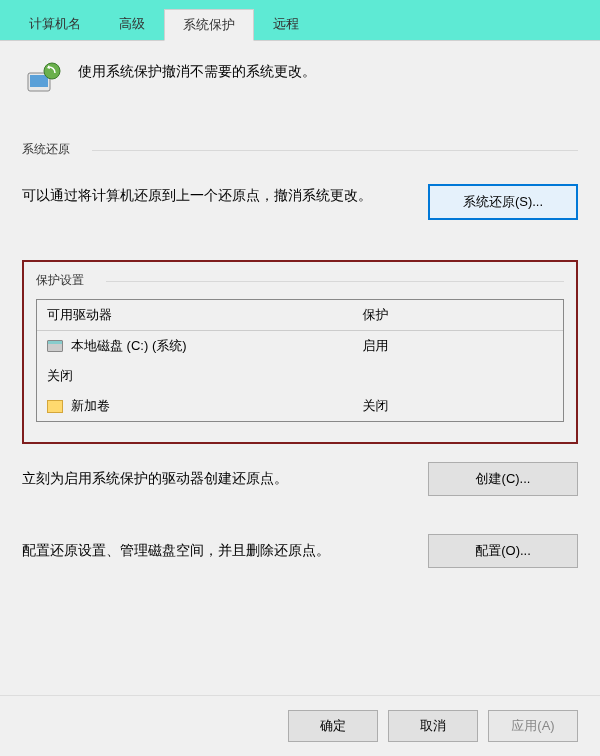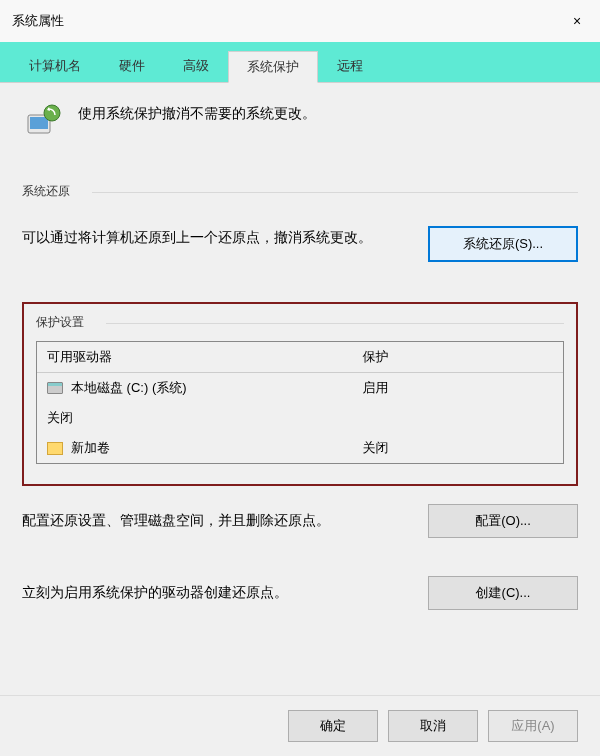--- a/index.html
+++ b/index.html
@@ -195,30 +195,23 @@
     }
     .bottom-buttons .btn {
       min-width: 90px;
       padding: 6px 10px;
     }
   </style>
 </head>
 <body>
 
 <div class="window">
-  <div class="titlebar">
-    <div class="titlebar-title">系统属性</div>
-    <div class="close-btn">
-      <span>×</span>
-    </div>
-  </div>
 
   <div class="tabs">
     <div class="tab">计算机名</div>
-    <div class="tab">硬件</div>
     <div class="tab">高级</div>
     <div class="tab active">系统保护</div>
     <div class="tab">远程</div>
   </div>
 
   <div class="content">
     <div class="intro">
       <div class="sp-icon">
         <svg width="42" height="42" viewBox="0 0 42 42">
           <rect x="6" y="14" width="22" height="18" rx="2" fill="#e8e8e8" stroke="#888"></rect>
@@ -260,27 +253,27 @@
               <span class="drive-icon folder"></span>
               <span>新加卷</span>
             </div>
             <div class="col col-status">关闭</div>
           </div>
         </div>
       </div>
     </div>
 
     <div class="action-row">
+      <div class="action-text">立刻为启用系统保护的驱动器创建还原点。</div>
+      <button class="btn">创建(C)...</button>
+    </div>
+
+    <div class="action-row">
       <div class="action-text">配置还原设置、管理磁盘空间，并且删除还原点。</div>
       <button class="btn">配置(O)...</button>
-    </div>
-
-    <div class="action-row">
-      <div class="action-text">立刻为启用系统保护的驱动器创建还原点。</div>
-      <button class="btn">创建(C)...</button>
     </div>
   </div>
 
   <div class="bottom-buttons">
     <button class="btn">确定</button>
     <button class="btn">取消</button>
     <button class="btn disabled">应用(A)</button>
   </div>
 </div>
 

